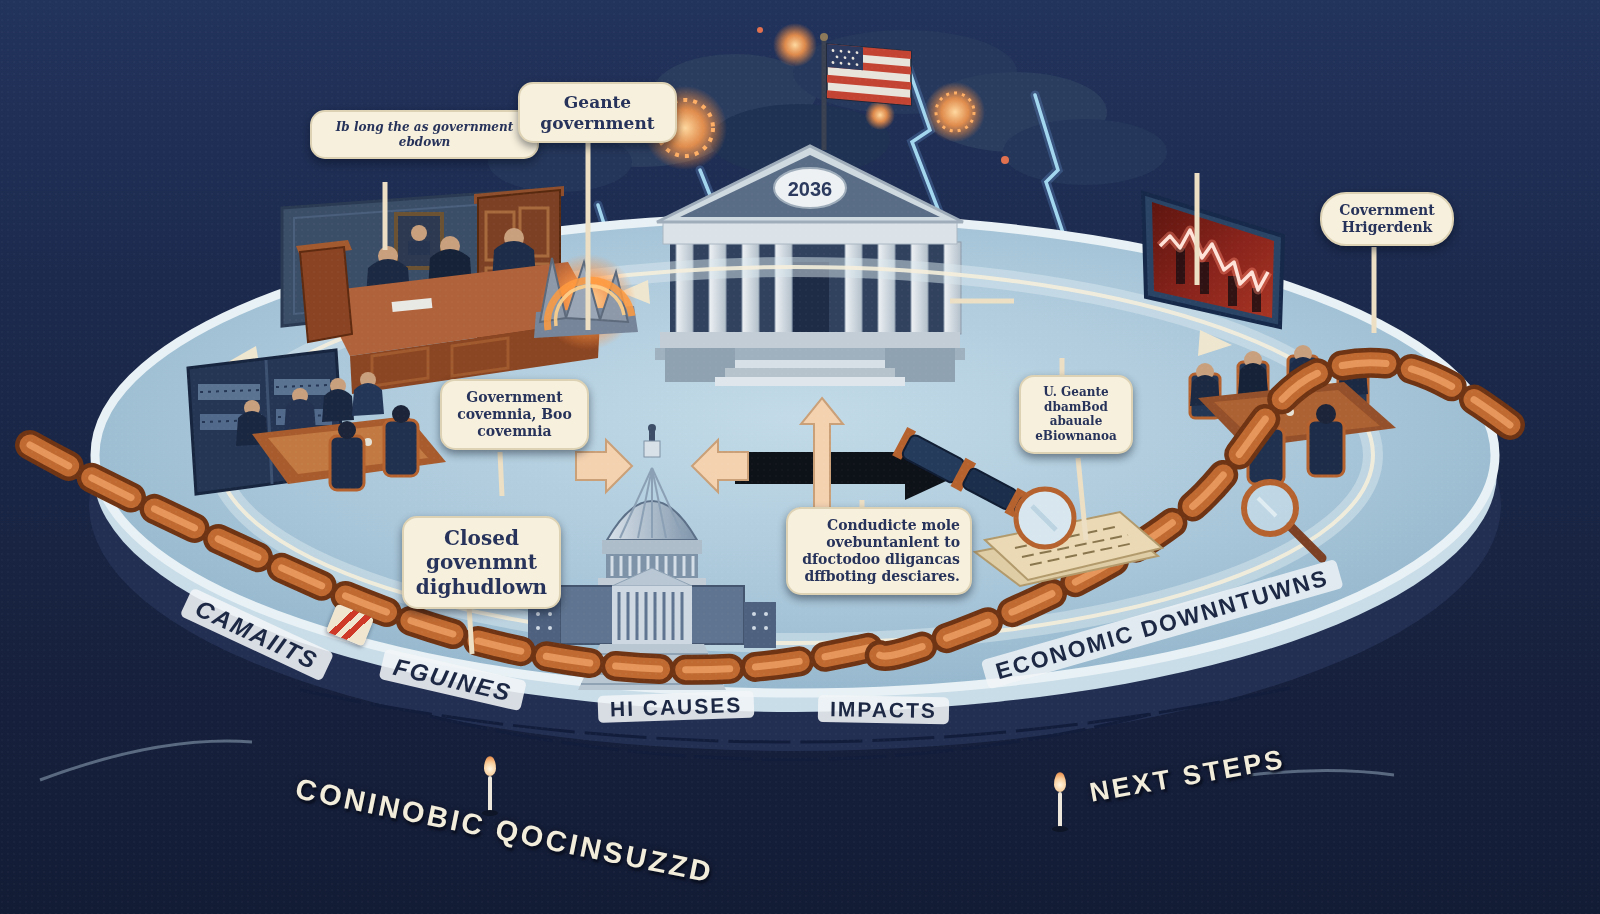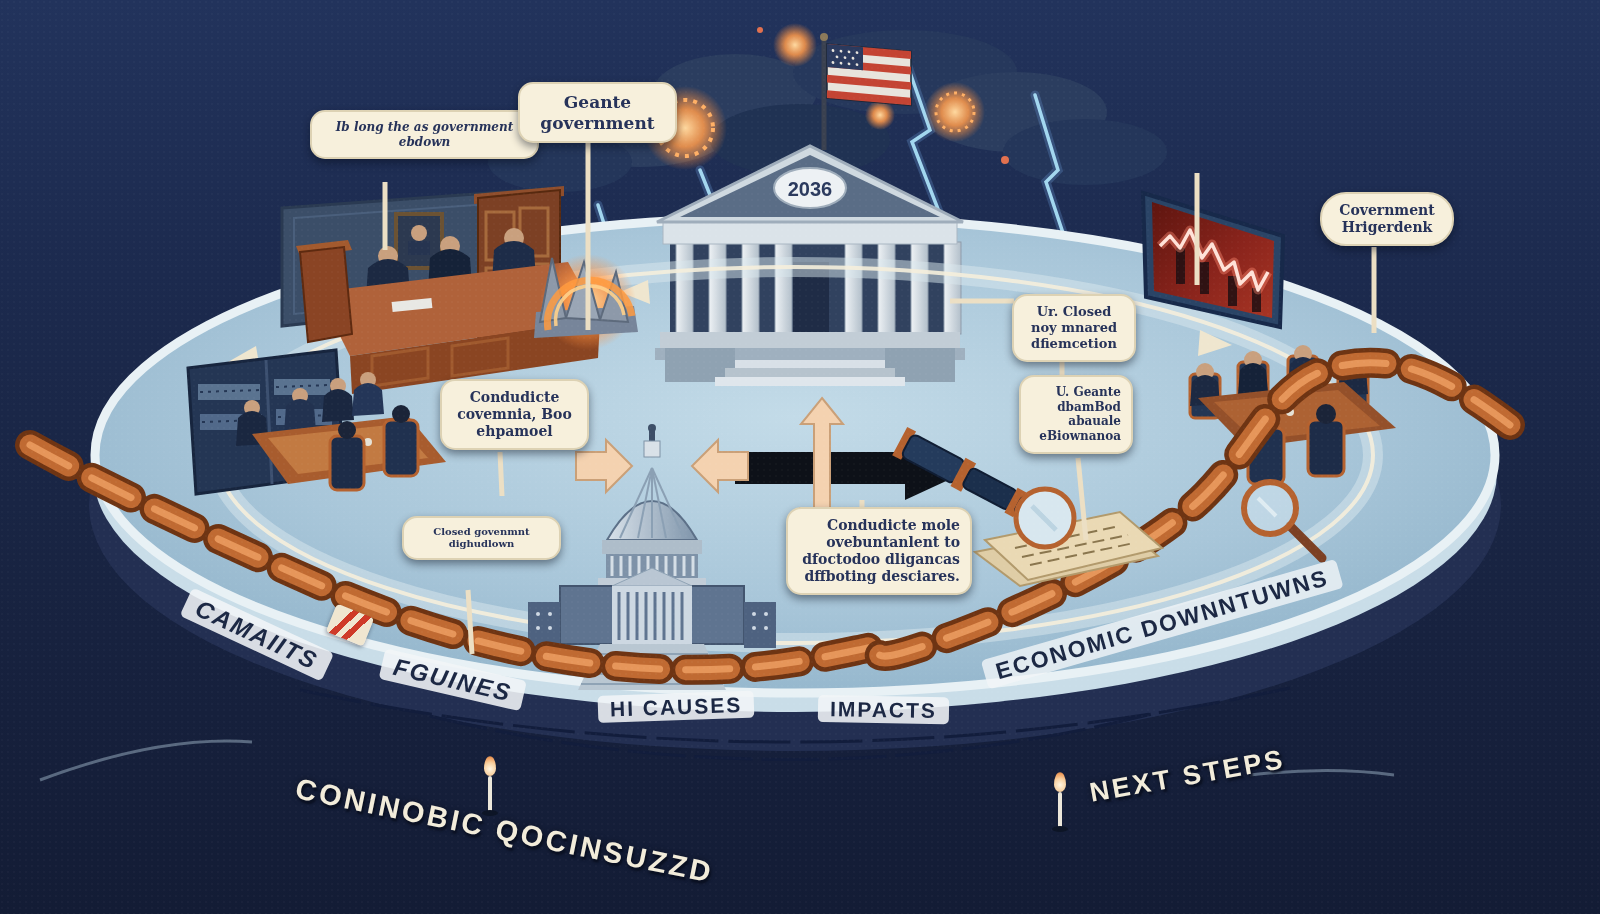--- a/index.html
+++ b/index.html
@@ -420,25 +420,24 @@
   </g>
 
   <rect width="1600" height="914" fill="url(#dots)"></rect>
 </svg>
 
 <div class="overlay">
 
   <div class="callout" style="left:310px;top:110px;width:205px;font-size:12px;font-style:italic;">Ib long the as government ebdown</div>
   <div class="callout" style="left:518px;top:82px;width:135px;font-size:17px;">Geante government</div>
   <div class="callout" style="left:1320px;top:192px;width:110px;font-size:14px;border-radius:26px;">Covernment Hrigerdenk</div>
-  <div class="callout" style="left:440px;top:379px;width:125px;font-size:14px;">Condudicte covemnia, Boo ehpamoel</div>
-  <div class="callout" style="left:402px;top:516px;width:135px;font-size:10px;">Closed govenmnt dighudlown</div>
+  <div class="callout" style="left:440px;top:379px;width:125px;font-size:14px;">Government covemnia, Boo covemnia</div>
+  <div class="callout" style="left:402px;top:516px;width:135px;font-size:20px;">Closed govenmnt dighudlown</div>
   <div class="callout" style="left:786px;top:507px;width:162px;font-size:14px;text-align:right;">Condudicte mole ovebuntanlent to dfoctodoo dligancas dffboting desciares.</div>
-  <div class="callout" style="left:1012px;top:294px;width:100px;font-size:13px;">Ur. Closed noy mnared dfiemcetion</div>
-  <div class="callout" style="left:1019px;top:375px;width:90px;font-size:12px;text-align:right;">U. Geante dbamBod abauale eBiownanoa</div>
+  <div class="callout" style="left:1019px;top:375px;width:90px;font-size:12px;">U. Geante dbamBod abauale eBiownanoa</div>
 
   <div class="ring-label" style="left:186px;top:588px;font-size:24px;transform:rotate(25deg);"><span class="chip" style="font-style:italic;">CAMAIITS</span></div>
   <div class="divider-marks"></div>
   <div class="ring-label" style="left:382px;top:650px;font-size:24px;transform:rotate(13deg);"><span class="chip" style="font-style:italic;">FGUINES</span></div>
   <div class="ring-label" style="left:598px;top:698px;font-size:21px;transform:rotate(-2deg);font-style:normal;"><span class="chip">HI CAUSES</span></div>
   <div class="ring-label" style="left:818px;top:697px;font-size:21px;transform:rotate(1deg);font-style:normal;"><span class="chip">IMPACTS</span></div>
   <div class="ring-label" style="left:985px;top:662px;font-size:23px;transform:rotate(-16deg);font-style:normal;"><span class="chip" style="background:rgba(241,245,247,.8);">ECONOMIC DOWNNTUWNS</span></div>
 
   <div class="floor-label" style="left:296px;top:772px;font-size:29px;transform:rotate(11.5deg);">CONINOBIC QOCINSUZZD</div>
   <div class="floor-label" style="left:1090px;top:778px;font-size:27px;transform:rotate(-10deg);">NEXT STEPS</div>

